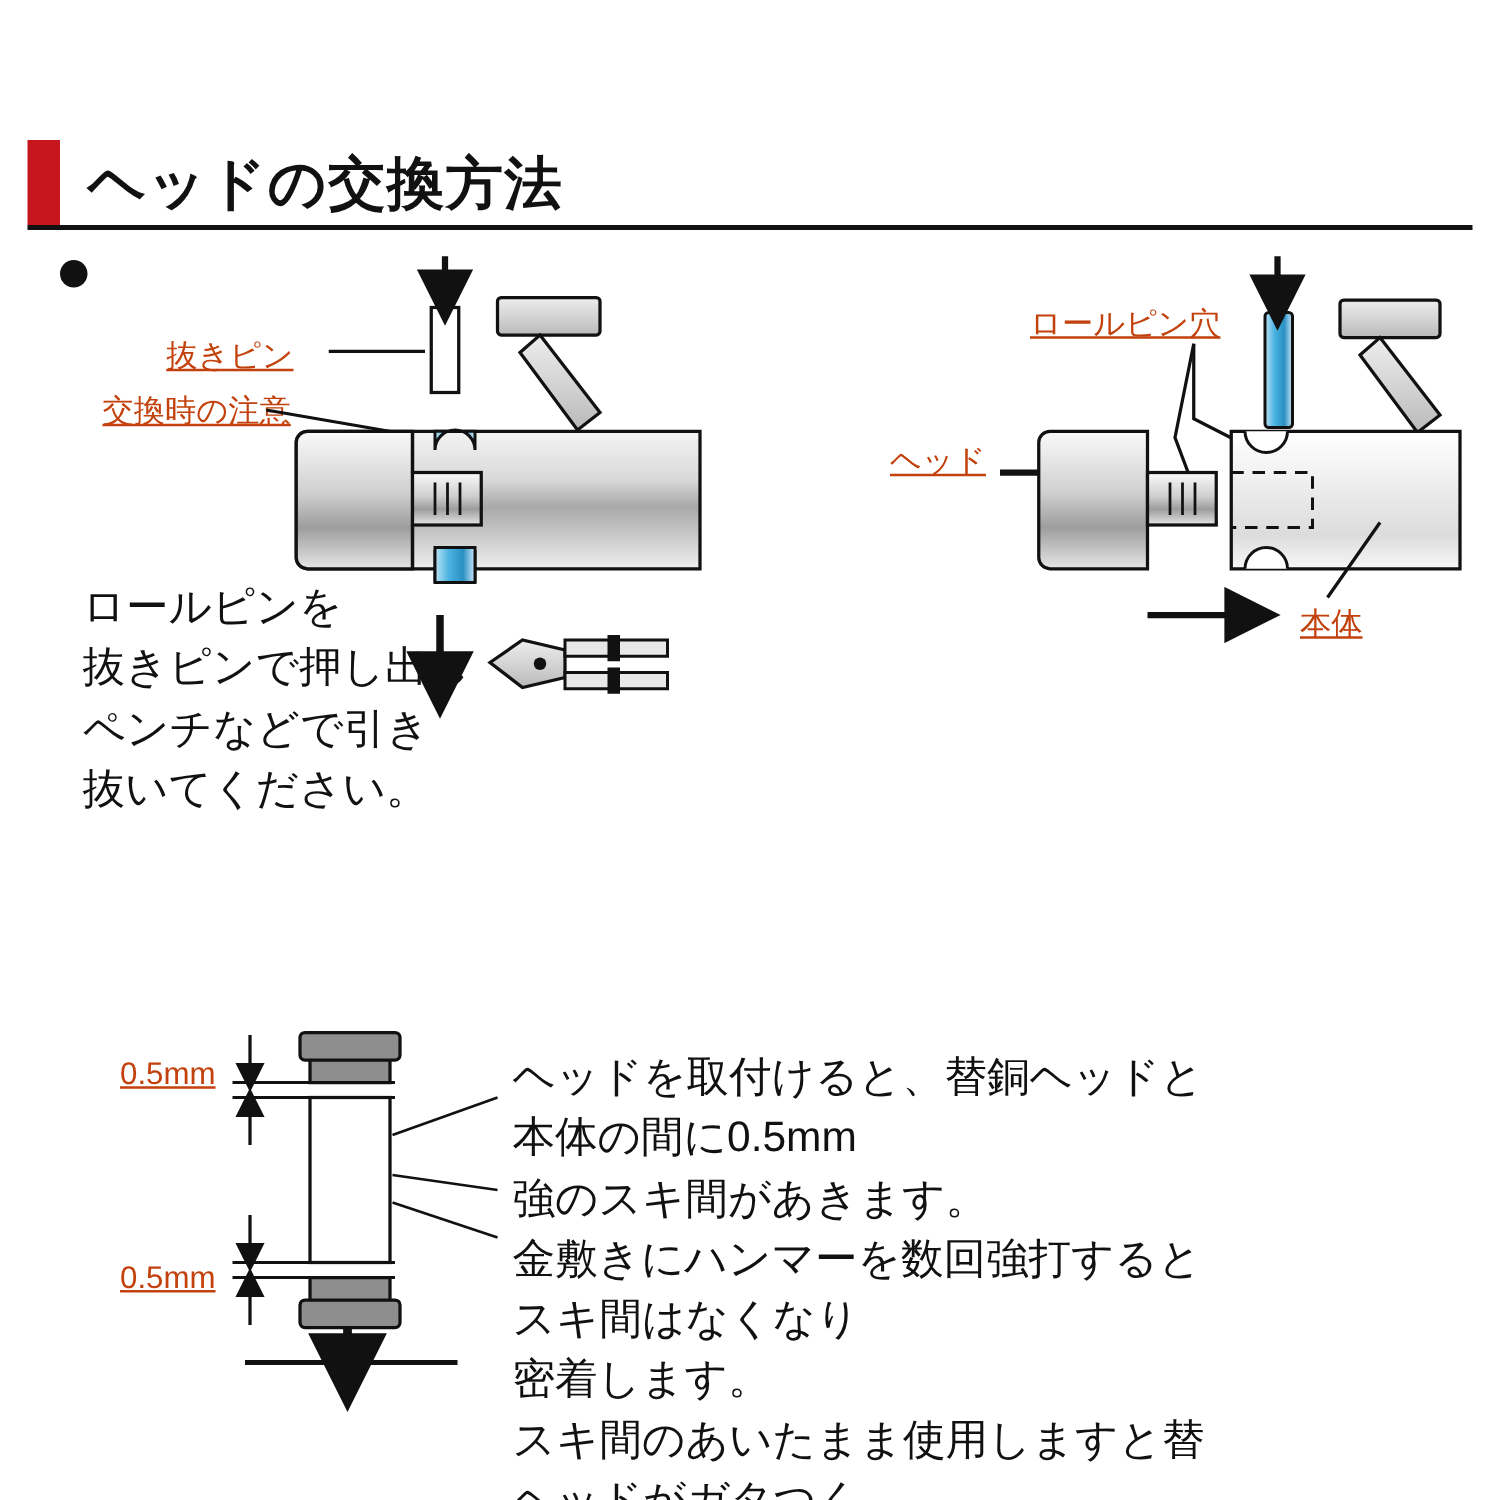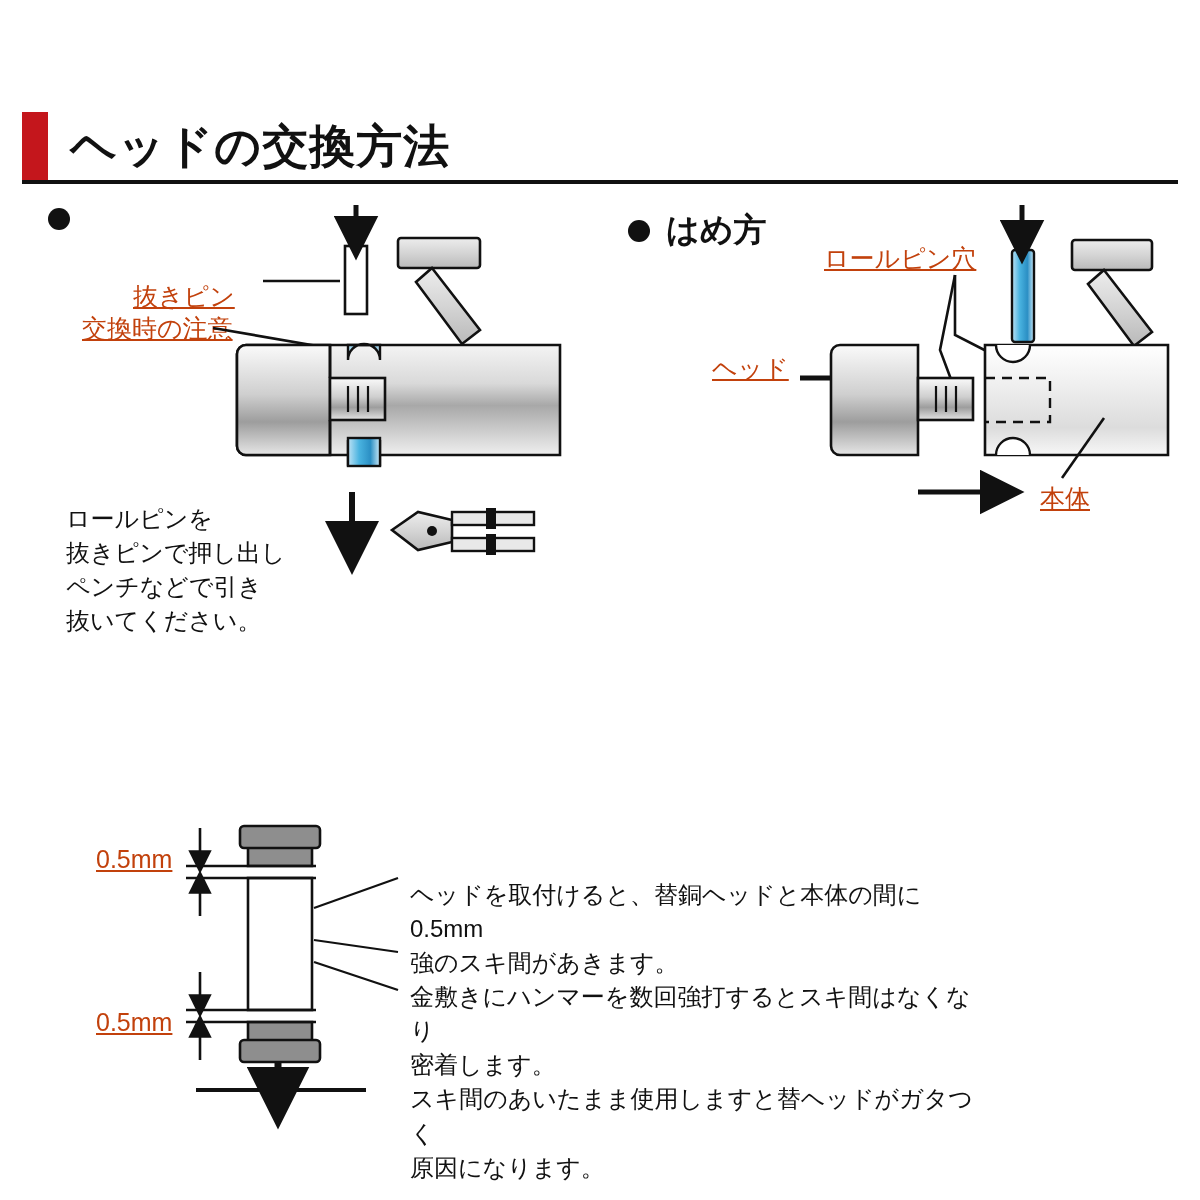--- a/index.html
+++ b/index.html
@@ -22,46 +22,42 @@
     line-height:1;
   }
   .title-rule{position:absolute;left:22px;top:180px;width:1156px;height:4px;background:#111;}
 
   
   .sec-head{position:absolute;display:flex;align-items:center;font-size:33px;font-weight:bold;color:#111;}
   .bullet{width:22px;height:22px;border-radius:50%;background:#111;display:inline-block;margin-right:16px;}
 
   
   .lbl{position:absolute;font-size:25px;color:#c2410c;white-space:nowrap;text-decoration:underline;}
-  .para{position:absolute;font-size:24px;color:#111;line-height:1.42;white-space:pre-line;margin-top:40px;}
+  .para{position:absolute;font-size:34px;color:#111;line-height:1.42;white-space:pre-line;}
 
   svg{position:absolute;left:0;top:0;width:1200px;height:1200px;pointer-events:none;}
 </style>
 </head>
 <body>
 
 <div class="page">
 
   <div class="title-wrap">
     <div class="title-bar"></div>
     <div class="title-text">ヘッドの交換方法</div>
   </div>
   <div class="title-rule"></div>
 
   <div class="sec-head" style="left:48px;top:208px;">
     <span class="bullet"></span>
   </div>
 
-  <div class="sec-head" style="left:628px;top:208px;">
-    <span class="bullet"></span>
-    <span>はめ方</span>
-  </div>
-
-
-  <div class="lbl" style="left:133px;top:268px;margin-top:12px;">抜きピン</div>
+
+
+  <div class="lbl" style="left:133px;top:268px;">抜きピン</div>
   <div class="lbl" style="left:82px;top:312px;">交換時の注意</div>
 
   <div class="lbl" style="left:824px;top:242px;">ロールピン穴</div>
   <div class="lbl" style="left:712px;top:352px;text-align:center;">ヘッド</div>
   <div class="lbl" style="left:1040px;top:482px;">本体</div>
 
   <div class="lbl" style="left:96px;top:845px;">0.5mm</div>
   <div class="lbl" style="left:96px;top:1008px;">0.5mm</div>
 
   <div class="para" style="left:66px;top:462px;">ロールピンを

